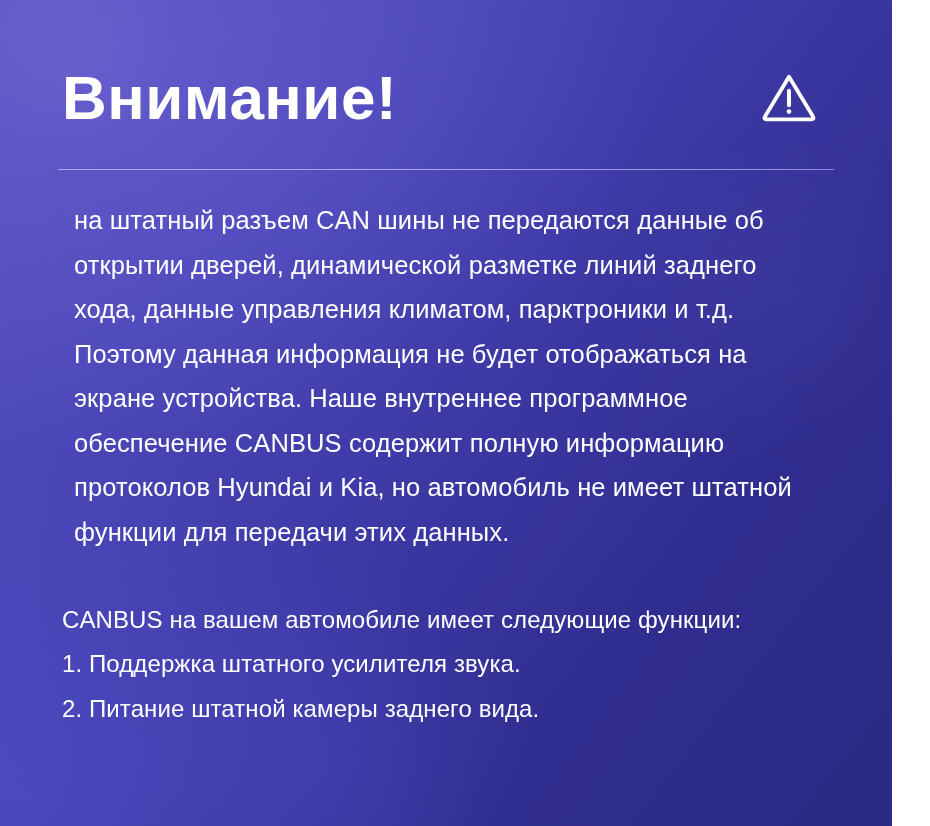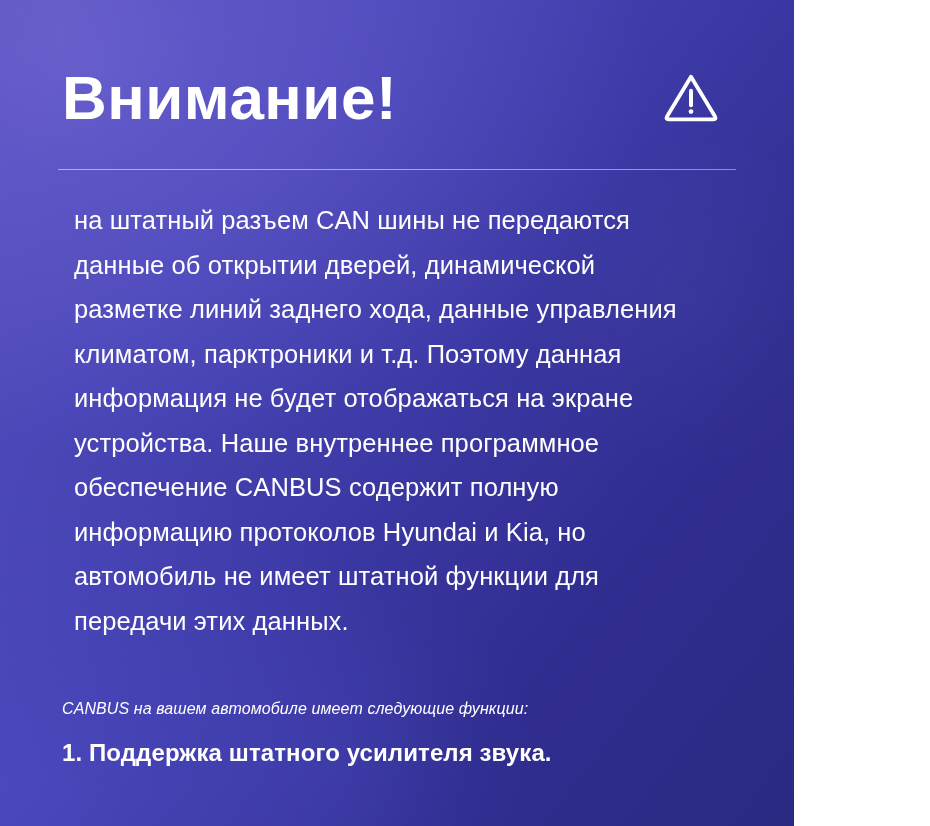--- a/index.html
+++ b/index.html
@@ -8,21 +8,21 @@
   }
   body {
     width: 930px;
     height: 826px;
     overflow: hidden;
     font-family: "Liberation Sans", "DejaVu Sans", sans-serif;
   }
 
   #banner {
     position: relative;
-    width: 794px;
+    width: 892px;
     height: 826px;
     box-sizing: border-box;
     background:
       radial-gradient(ellipse 900px 620px at 12% 8%, rgba(110,100,215,0.55) 0%, rgba(110,100,215,0) 62%),
       radial-gradient(ellipse 760px 560px at 2% 96%, rgba(86,86,212,0.45) 0%, rgba(86,86,212,0) 60%),
       linear-gradient(128deg, #5a51bd 0%, #4b47b8 26%, #3c38a4 52%, #302d90 74%, #2a2a83 100%);
     overflow: hidden;
   }
 
   
@@ -103,31 +103,30 @@
     text-align: left;
   }
   .para.intro {
     margin-bottom: 0;
   }
   .list-block {
     margin-top: 44px;
   }
   .list-lead {
     color: #ffffff;
-    font-size: 16px;
+    font-size: 24px;
     font-weight: 500;
     line-height: 44px;
     margin: 0;
     letter-spacing: 0.1px;
-    font-style: italic;
   }
   .list-item {
     color: #ffffff;
     font-size: 24px;
-    font-weight: 700;
+    font-weight: 400;
     line-height: 44.5px;
     margin: 0;
     letter-spacing: 0.1px;
   }
 </style>
 </head>
 <body>
 
 <div id="banner">
 
@@ -150,17 +149,18 @@
     <div class="divider"></div>
 
     <div class="body-text">
 
       <p class="para intro">на штатный разъем CAN шины не передаются данные об открытии дверей, динамической разметке линий заднего хода, данные управления климатом, парктроники и т.д. Поэтому данная информация не будет отображаться на экране устройства. Наше внутреннее программное обеспечение CANBUS содержит полную информацию протоколов Hyundai и Kia, но автомобиль не имеет штатной функции для передачи этих данных.</p>
 
       <div class="list-block">
         <p class="list-lead">CANBUS на вашем автомобиле имеет следующие функции:</p>
 
         <p class="list-item">1. Поддержка штатного усилителя звука.</p>
+        <p class="list-item">2. Питание штатной камеры заднего вида.</p>
       </div>
 
     </div>
   </div>
 </div>
 
 </body></html>

